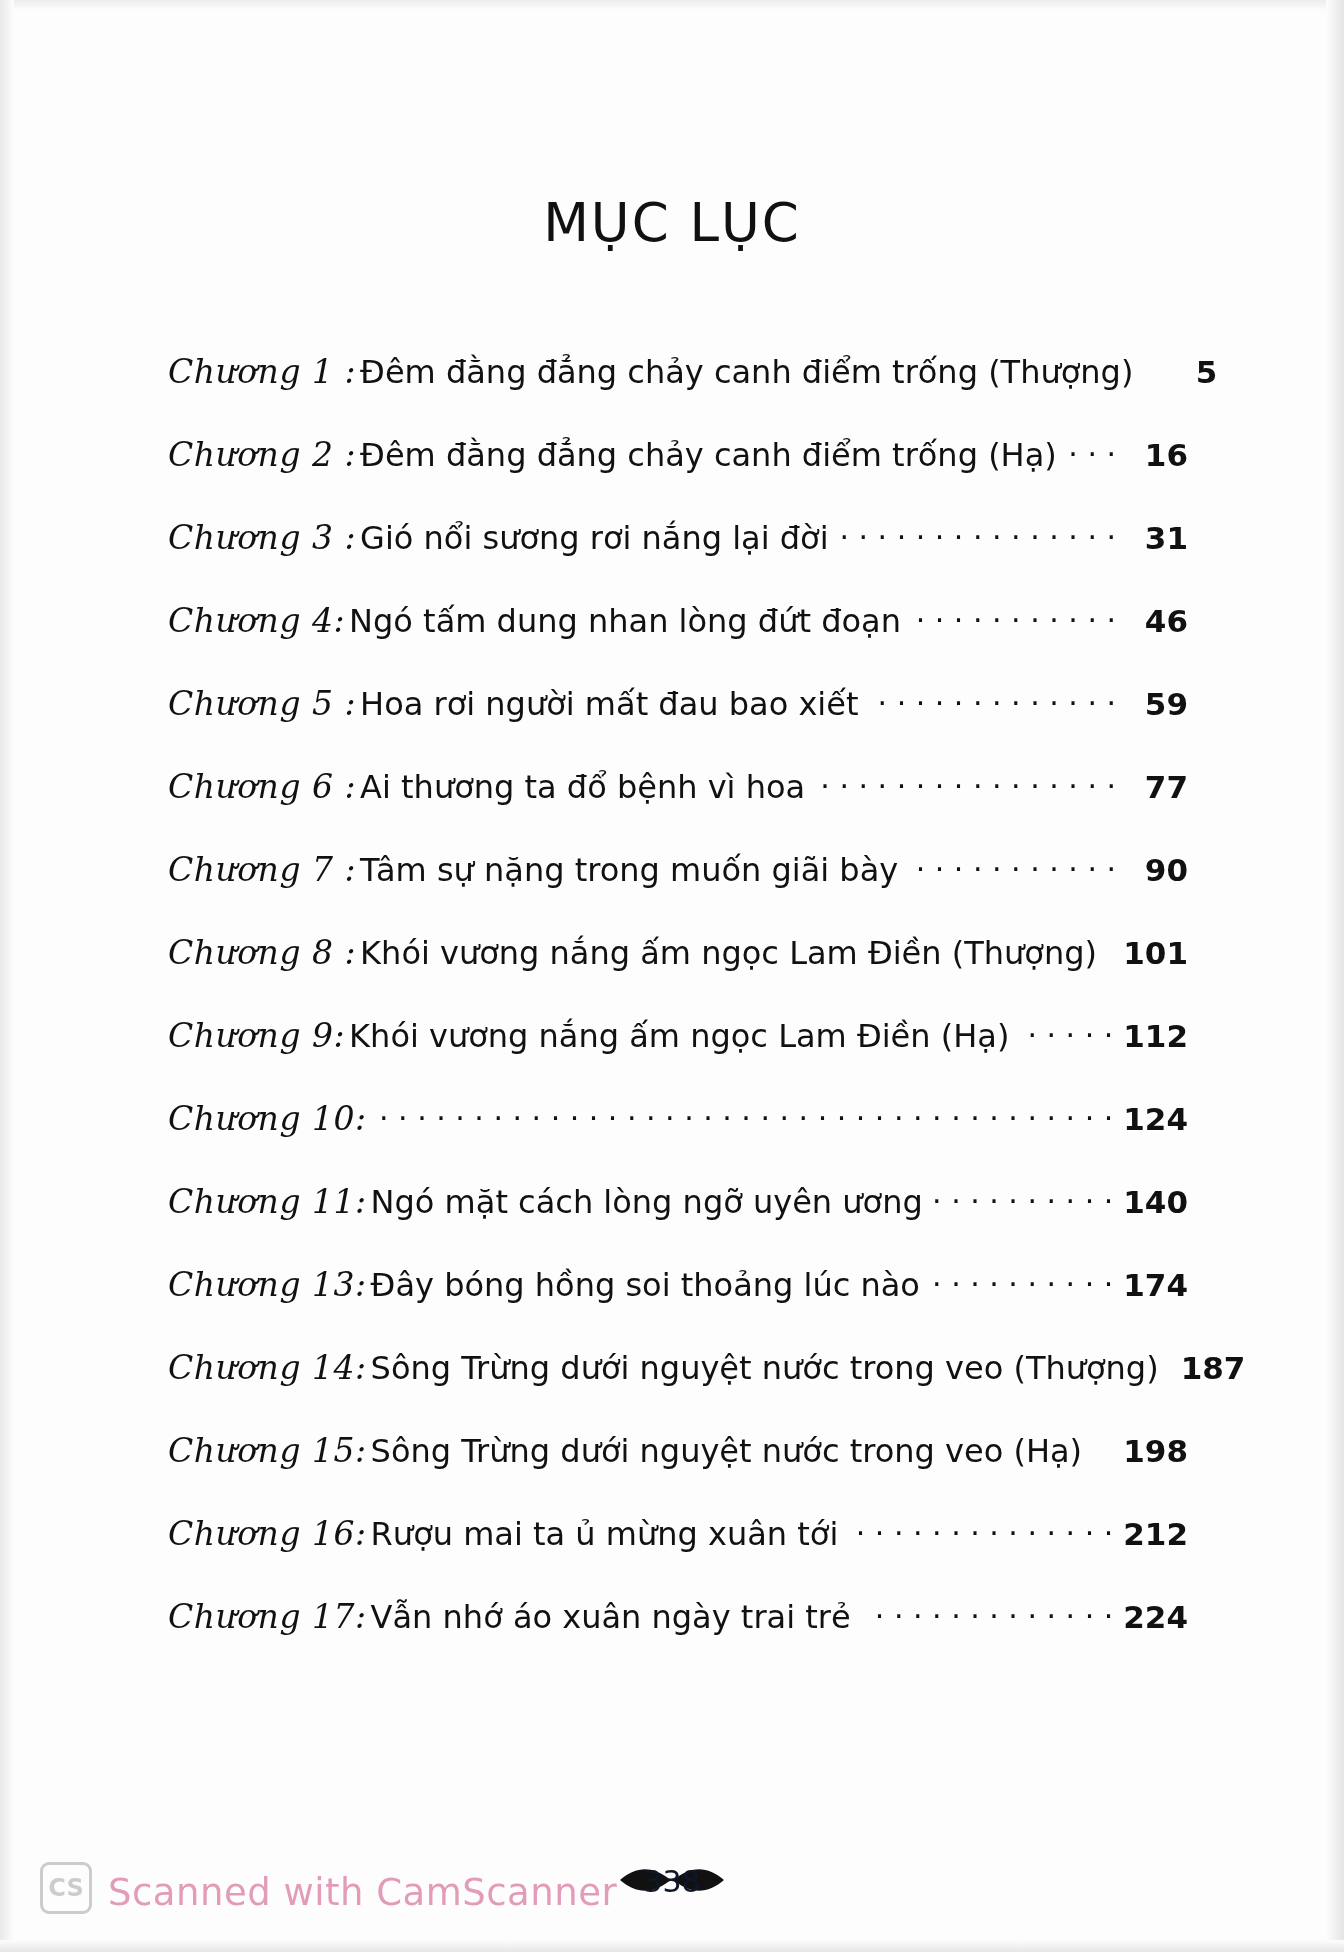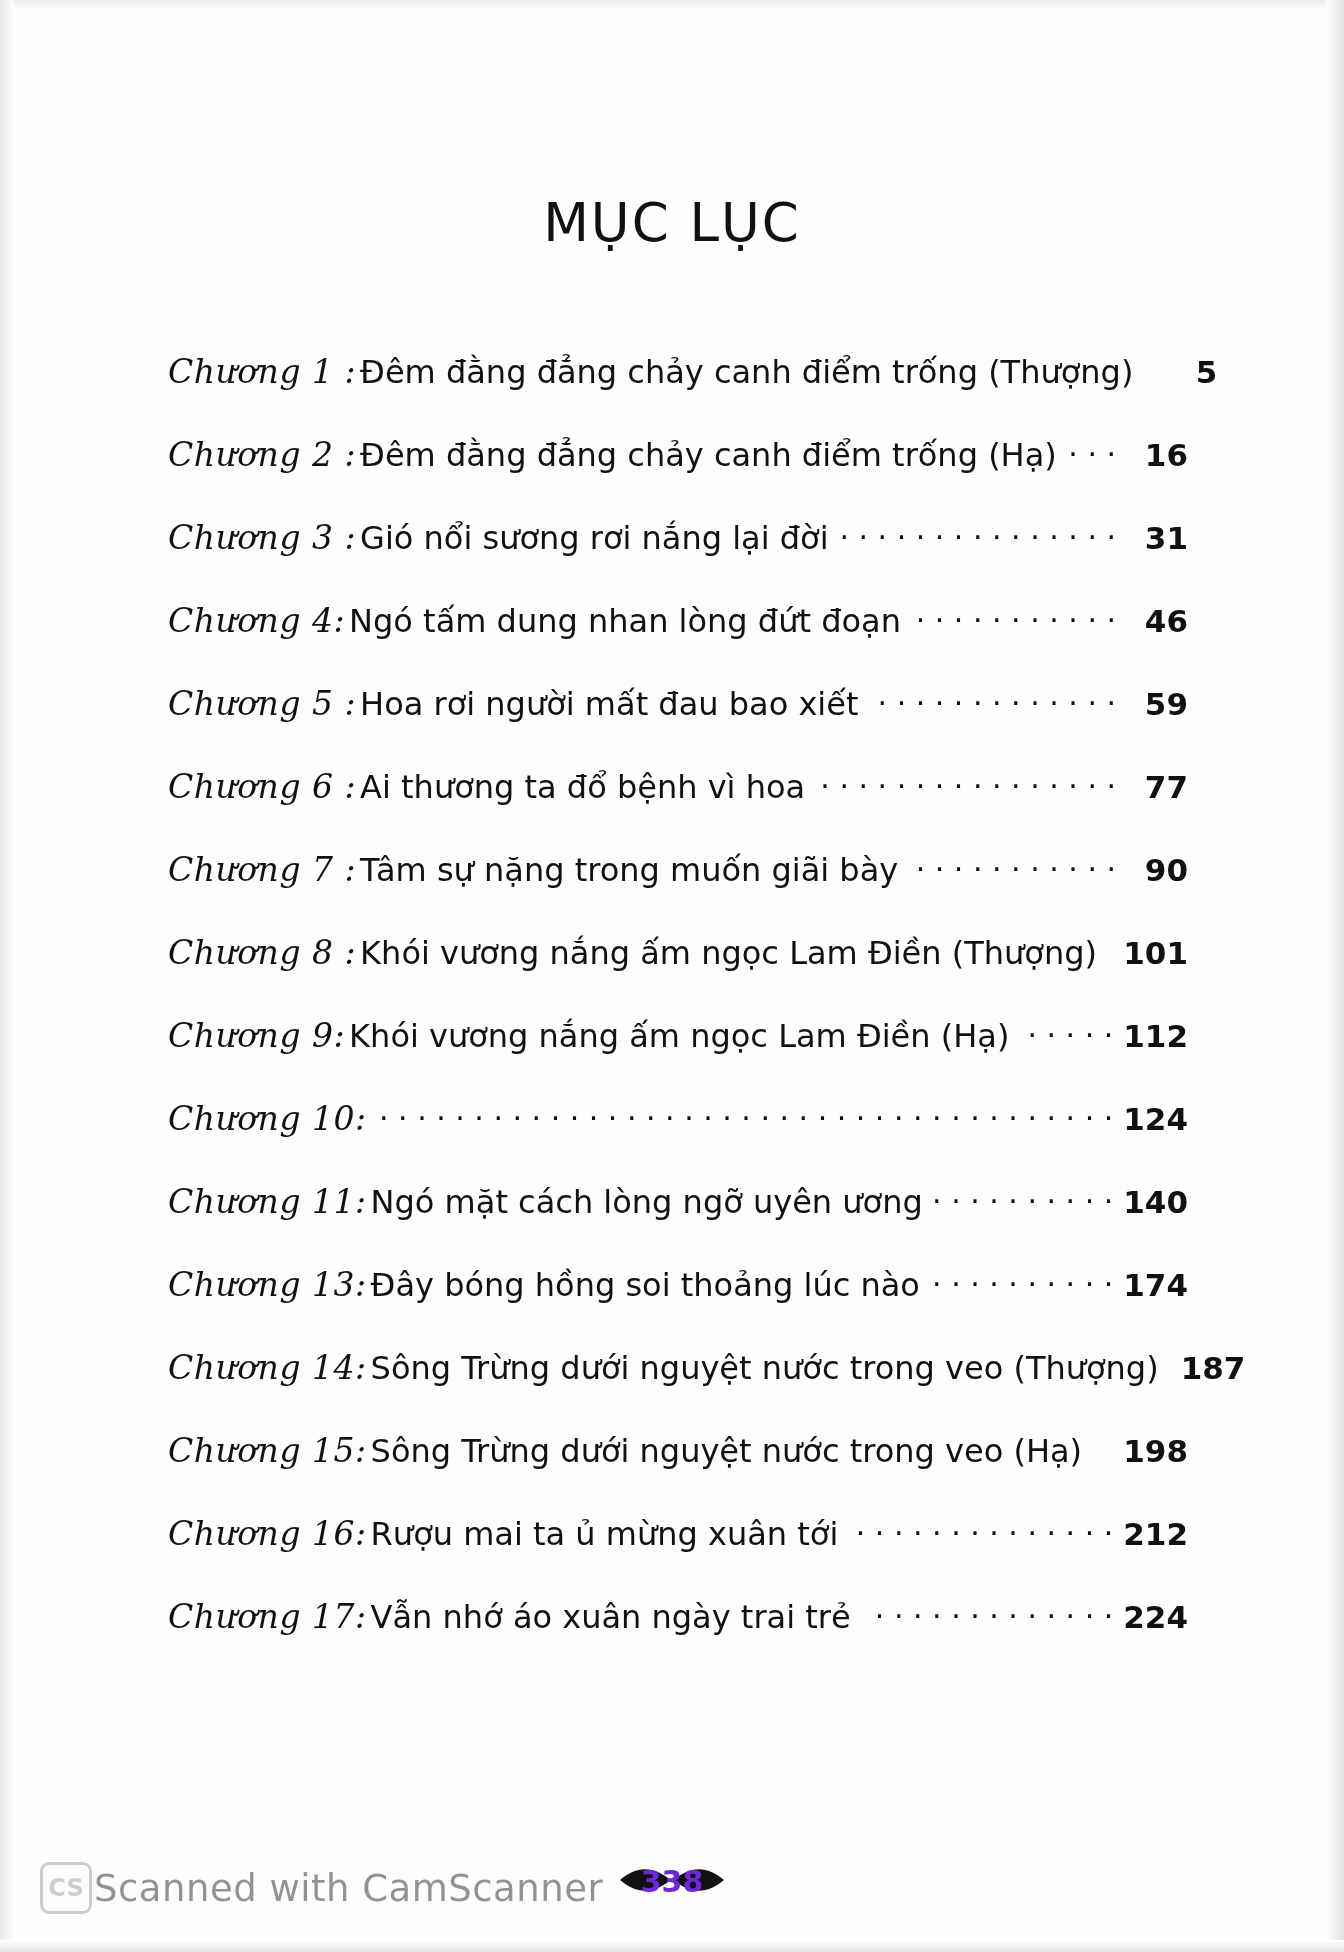--- a/index.html
+++ b/index.html
@@ -124,54 +124,54 @@
     left: 50%;
     transform: translateX(-50%);
     bottom: 52px;
     width: 120px;
     height: 40px;
     text-align: center;
   }
   .ornament-num {
     font-family: "DejaVu Sans", sans-serif;
     font-size: 30px;
-    font-weight: 700;
-    color: #6d28d9;
+    font-weight: 400;
+    color: #0f172a;
     position: relative;
     top: 4px;
   }
   .ornament svg { position: absolute; left: 0; top: 0; }
 
   
   .watermark {
     position: absolute;
     left: 40px;
     bottom: 38px;
     display: flex;
-    align-items: center;
-    gap: 2px;
+    align-items: flex-end;
+    gap: 16px;
     opacity: 0.42;
   }
   .cs-badge {
     width: 46px;
     height: 46px;
     border: 3px solid #8a8a8a;
     border-radius: 9px;
     display: flex;
     align-items: center;
     justify-content: center;
     font-family: "DejaVu Sans", sans-serif;
     font-size: 24px;
     font-weight: 700;
     color: #8a8a8a;
   }
   .cs-text {
     font-family: "DejaVu Sans", sans-serif;
     font-size: 37px;
-    color: #000000;
+    color: #be185d;
     letter-spacing: 0.5px;
   }
 </style>
 </head>
 <body>
 
 <div class="page">
 
   <div class="scan-edge-top"></div>
   <div class="scan-edge-left"></div>

